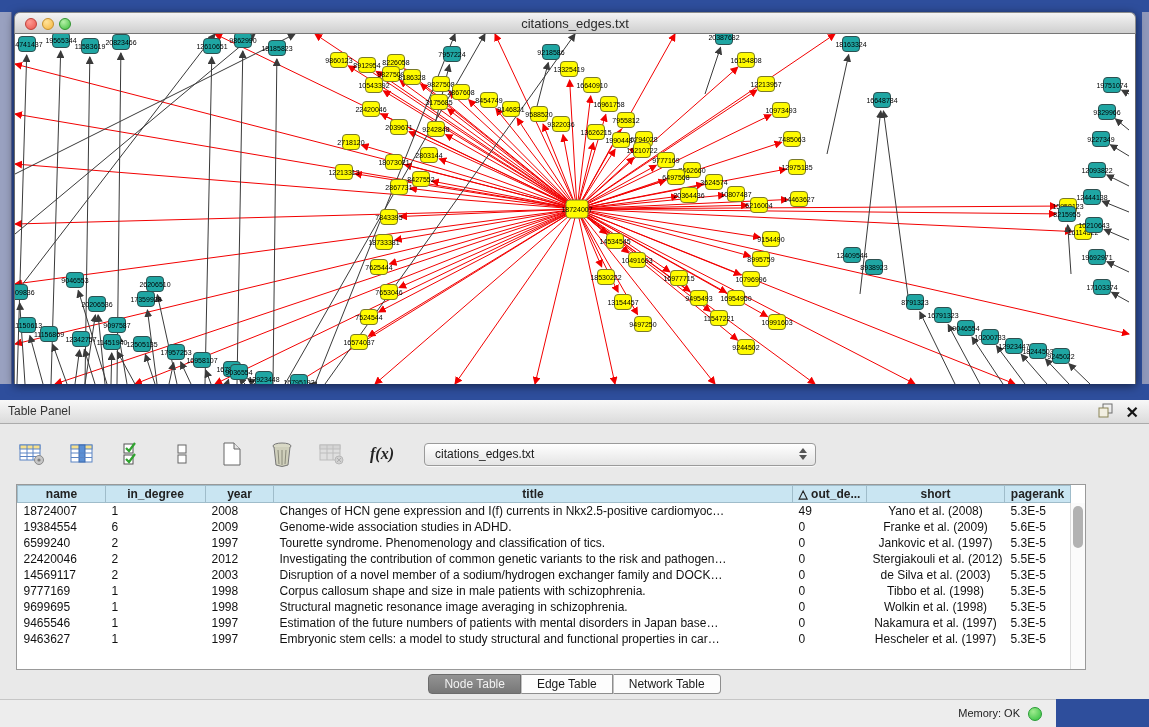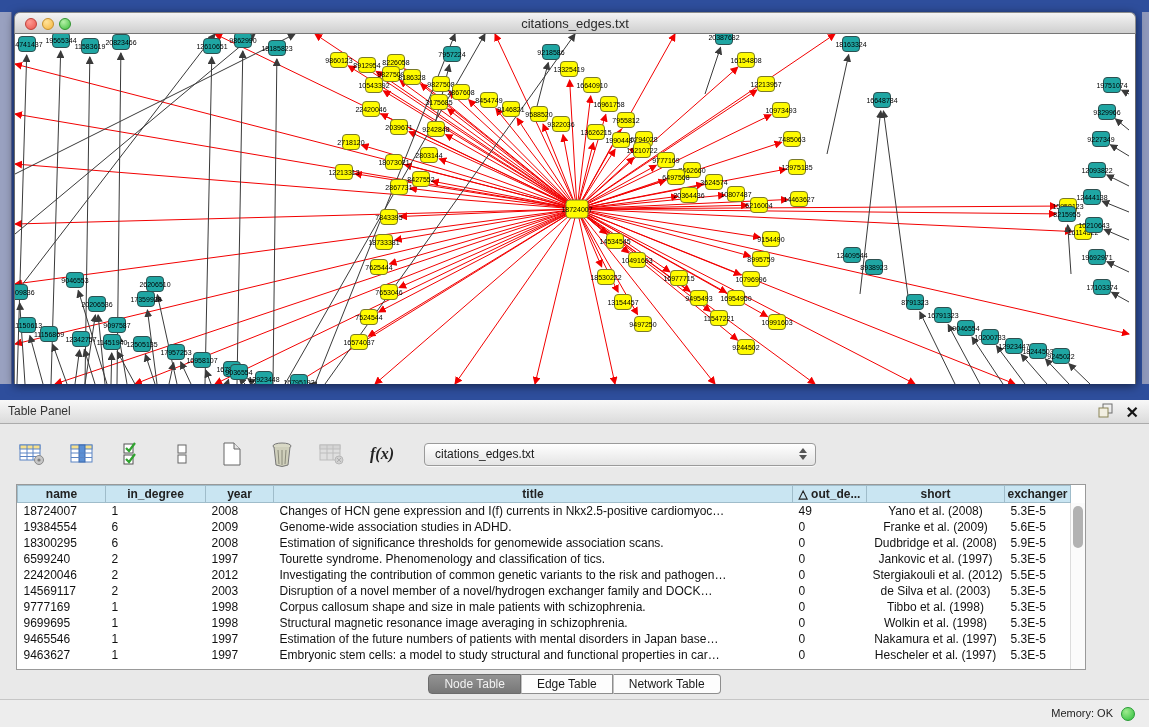--- a/index.html
+++ b/index.html
@@ -43,21 +43,21 @@
   tbody td.col5 { text-align:center; }
   .vscroll { position:absolute; right:0; top:18px; bottom:0; width:15px; background:#FBFBFB; border-left:1px solid #DCDCDC; }
   .vthumb { position:absolute; top:3px; left:2px; width:10px; height:42px; background:#B2B2B2; border-radius:5px; }
 
   .tabs { position:absolute; top:274px; left:0; width:100%; display:flex; justify-content:center; }
   .seg { height:20px; line-height:19px; font-size:12px; padding:0 15px; background:#FDFDFD; border:1px solid #8E8E8E; border-left:1px solid #C2C2C2; color:#1A1A1A; }
   .seg:first-child { border-left:1px solid #8E8E8E; border-radius:4px 0 0 4px; }
   .seg:last-child { border-radius:0 4px 4px 0; }
   .seg.active { background:linear-gradient(#939393,#777777); color:#F2F2F2; border-color:#6C6C6C; }
 
-  .statusbar { position:absolute; left:0; top:699px; width:1149px; height:28px; background:#EDEDED; border-top:1px solid #C6C6C6; }
+  .statusbar { position:absolute; left:0; top:699px; width:1056px; height:28px; background:#EDEDED; border-top:1px solid #C6C6C6; }
   .mem-label { position:absolute; right:36px; top:0; line-height:27px; font-size:11px; color:#222; }
   .mem-dot { position:absolute; right:14px; top:7px; width:14px; height:14px; border-radius:50%; background:radial-gradient(circle at 35% 30%, #9FEB8F, #2DBE3B); border:1px solid #269B33; }
 </style>
 </head>
 <body>
 
 <div class="desktop">
   <div class="left-strip"></div>
   <div class="right-strip"></div>
 
@@ -553,21 +553,21 @@
             <col class="c6">
           </colgroup>
         <thead id="thead">
             <tr>
               <th>name</th>
               <th>in_degree</th>
               <th>year</th>
               <th>title</th>
               <th>△ out_de...</th>
               <th>short</th>
-              <th>exchanger</th>
+              <th>pagerank</th>
             </tr>
           </thead>
         <tbody id="tbody">
             <tr>
               <td class="col0">18724007</td>
               <td class="col1">1</td>
               <td class="col2">2008</td>
               <td class="col3">Changes of HCN gene expression and I(f) currents in Nkx2.5-positive cardiomyoc…</td>
               <td class="col4">49</td>
               <td class="col5">Yano et al. (2008)</td>
@@ -576,29 +576,20 @@
             <tr>
               <td class="col0">19384554</td>
               <td class="col1">6</td>
               <td class="col2">2009</td>
               <td class="col3">Genome-wide association studies in ADHD.</td>
               <td class="col4">0</td>
               <td class="col5">Franke et al. (2009)</td>
               <td class="col6">5.6E-5</td>
             </tr>
             <tr>
-              <td class="col0">18300295</td>
-              <td class="col1">6</td>
-              <td class="col2">2008</td>
-              <td class="col3">Estimation of significance thresholds for genomewide association scans.</td>
-              <td class="col4">0</td>
-              <td class="col5">Dudbridge et al. (2008)</td>
-              <td class="col6">5.9E-5</td>
-            </tr>
-            <tr>
               <td class="col0">6599240</td>
               <td class="col1">2</td>
               <td class="col2">1997</td>
               <td class="col3">Tourette syndrome. Phenomenology and classification of tics.</td>
               <td class="col4">0</td>
               <td class="col5">Jankovic et al. (1997)</td>
               <td class="col6">5.3E-5</td>
             </tr>
             <tr>
               <td class="col0">22420046</td>
@@ -606,21 +597,21 @@
               <td class="col2">2012</td>
               <td class="col3">Investigating the contribution of common genetic variants to the risk and pathogen…</td>
               <td class="col4">0</td>
               <td class="col5">Stergiakouli et al. (2012)</td>
               <td class="col6">5.5E-5</td>
             </tr>
             <tr>
               <td class="col0">14569117</td>
               <td class="col1">2</td>
               <td class="col2">2003</td>
-              <td class="col3">Disruption of a novel member of a novel/hydrogen exchanger family and DOCK…</td>
+              <td class="col3">Disruption of a novel member of a sodium/hydrogen exchanger family and DOCK…</td>
               <td class="col4">0</td>
               <td class="col5">de Silva et al. (2003)</td>
               <td class="col6">5.3E-5</td>
             </tr>
             <tr>
               <td class="col0">9777169</td>
               <td class="col1">1</td>
               <td class="col2">1998</td>
               <td class="col3">Corpus callosum shape and size in male patients with schizophrenia.</td>
               <td class="col4">0</td>

